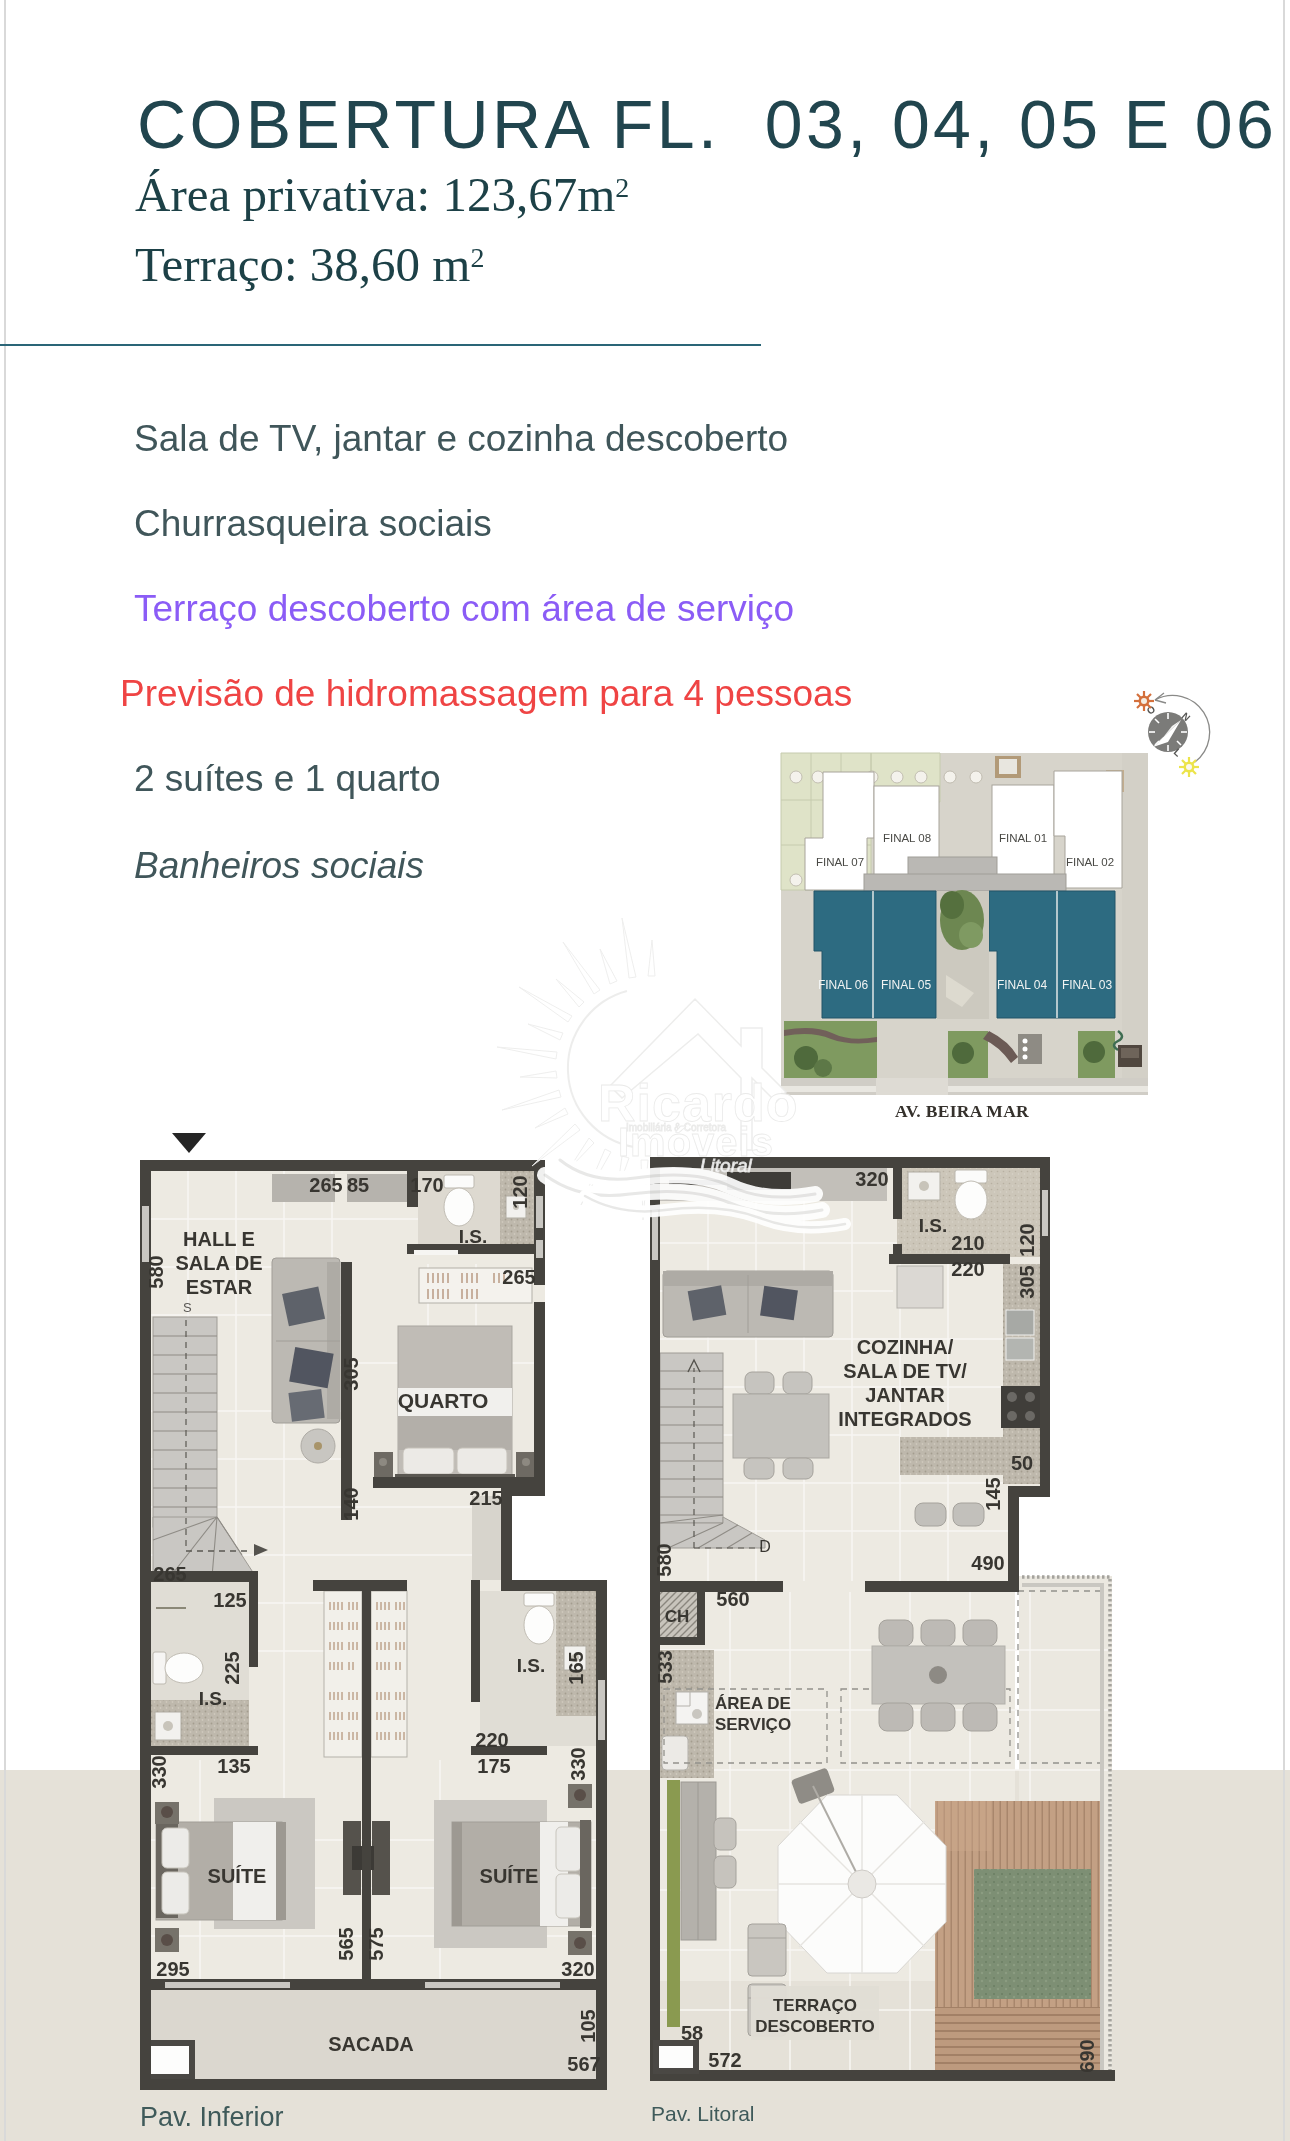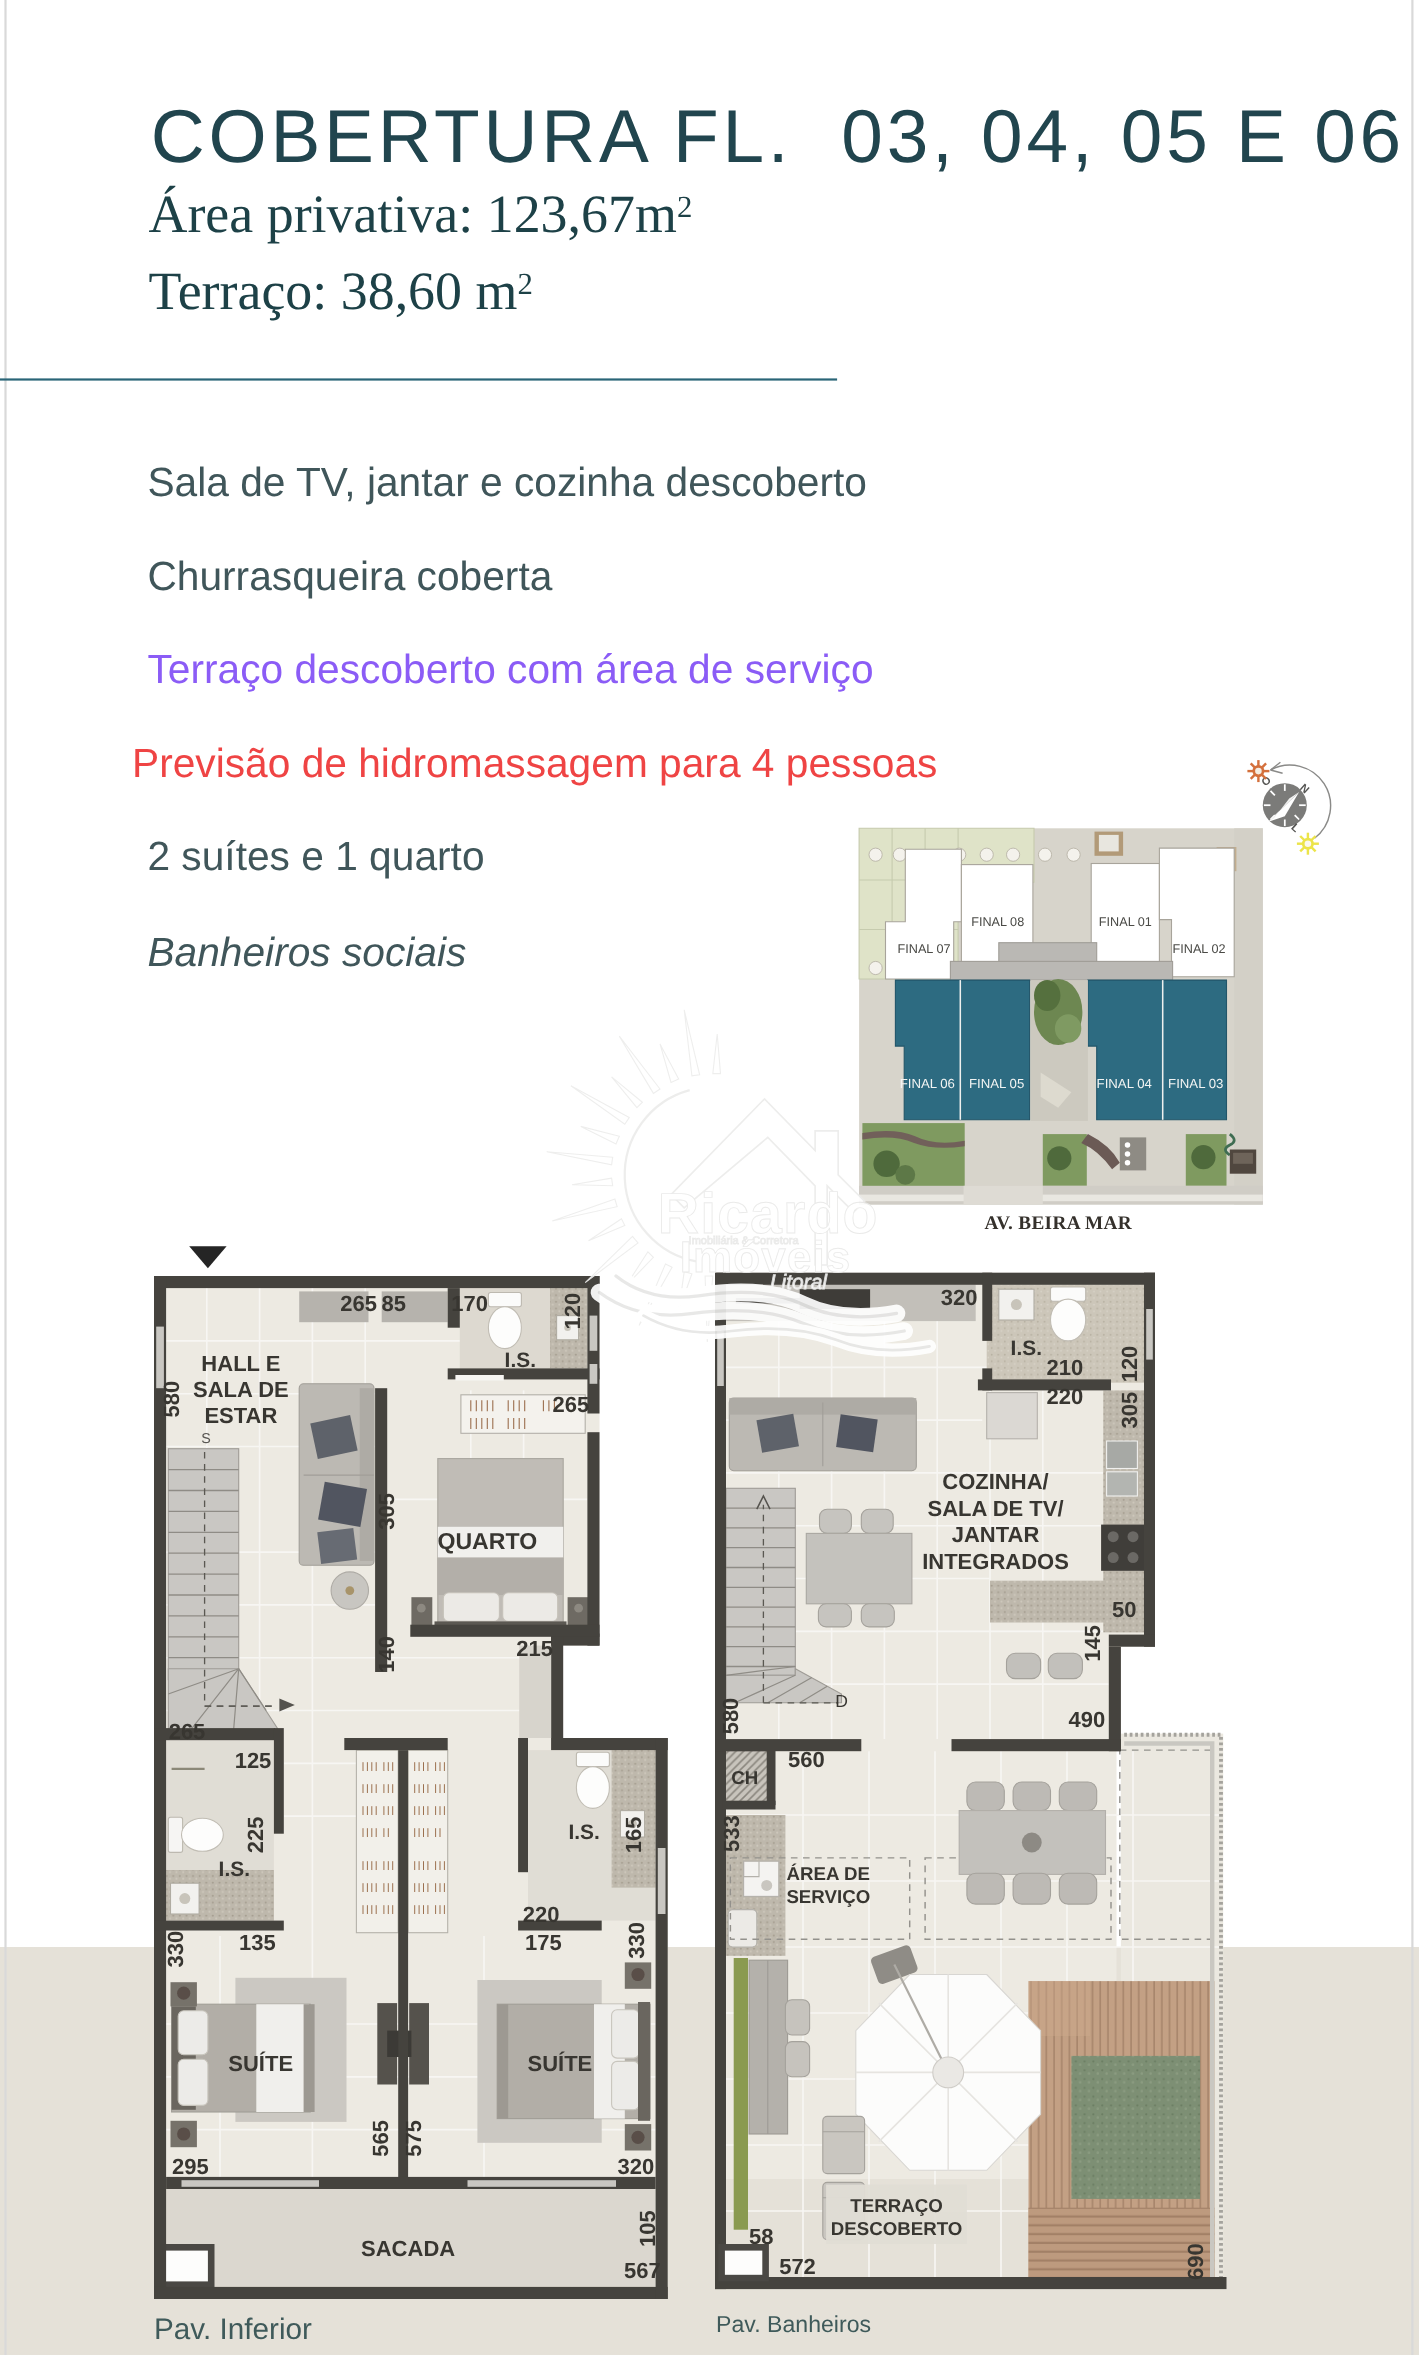--- a/index.html
+++ b/index.html
@@ -19,29 +19,29 @@
 
 <div class="abs" style="left:137px;top:85px;font-size:68px;font-weight:400;color:#21454e;letter-spacing:3.4px;white-space:nowrap;" id="title">COBERTURA FL.&nbsp; 03, 04, 05 E 06</div>
 
 <div class="abs" style="left:135px;top:166px;font-family:'Liberation Serif',serif;font-size:49px;color:#1d4147;">Área privativa: 123,67m<span style="font-size:28px;vertical-align:14px;">2</span></div>
 
 <div class="abs" style="left:135px;top:236px;font-family:'Liberation Serif',serif;font-size:49px;color:#1d4147;">Terraço: 38,60 m<span style="font-size:28px;vertical-align:14px;">2</span></div>
 
 <div class="abs" style="left:0;top:344px;width:761px;height:2px;background:#2a6577;"></div>
 
 <div class="abs" style="left:134px;top:418px;font-size:37px;color:#40565a;">Sala de TV, jantar e cozinha descoberto</div>
-<div class="abs" style="left:134px;top:503px;font-size:37px;color:#40565a;">Churrasqueira coberta</div>
+<div class="abs" style="left:134px;top:503px;font-size:37px;color:#40565a;">Churrasqueira sociais</div>
 <div class="abs" style="left:134px;top:588px;font-size:37px;color:#8b5cf6;">Terraço descoberto com área de serviço</div>
 <div class="abs" style="left:120px;top:673px;font-size:37px;color:#ef4444;">Previsão de hidromassagem para 4 pessoas</div>
 <div class="abs" style="left:134px;top:758px;font-size:37px;color:#40565a;">2 suítes e 1 quarto</div>
 <div class="abs" style="left:134px;top:845px;font-size:37px;color:#40565a;font-style:italic;">Banheiros sociais</div>
 
 <div class="abs" style="left:140px;top:2102px;font-size:27px;color:#3f5a5a;">Pav. Inferior</div>
 
-<div class="abs" style="left:651px;top:2102px;font-size:21px;color:#3f5a5a;">Pav. Banheiros</div>
+<div class="abs" style="left:651px;top:2102px;font-size:21px;color:#3f5a5a;">Pav. Litoral</div>
 
 <svg class="abs" style="left:0;top:0;" width="1290" height="2141" viewBox="0 0 1290 2141">
 <defs>
   <pattern id="speck" width="6" height="6" patternUnits="userSpaceOnUse">
     <rect width="6" height="6" fill="#beb8ac"></rect>
     <circle cx="1.5" cy="1.5" r="0.9" fill="#a49d8f"></circle>
     <circle cx="4.5" cy="4" r="0.9" fill="#cfc9bd"></circle>
   </pattern>
   <pattern id="speck2" width="6" height="6" patternUnits="userSpaceOnUse">
     <rect width="6" height="6" fill="#ccc6b9"></rect>

